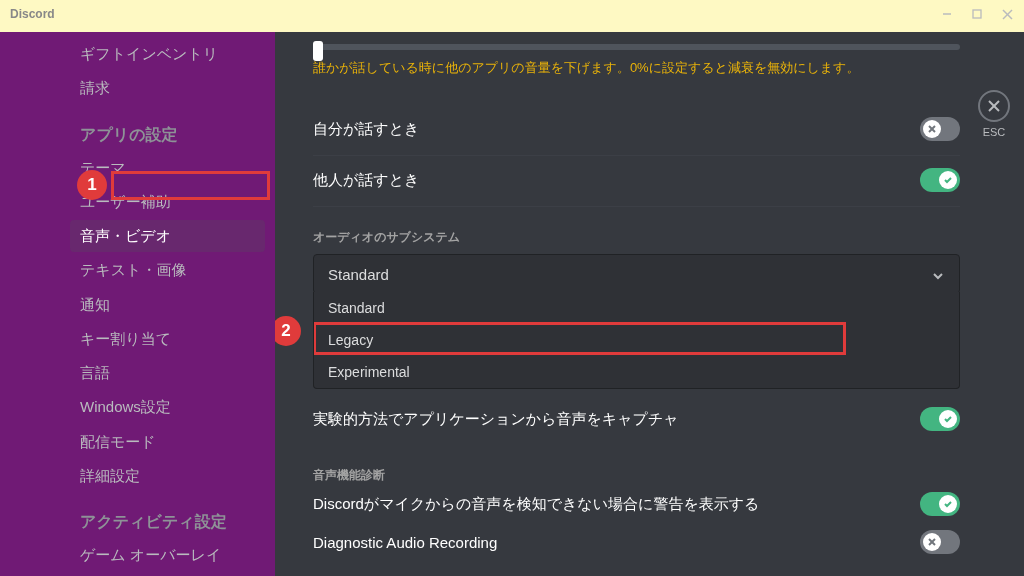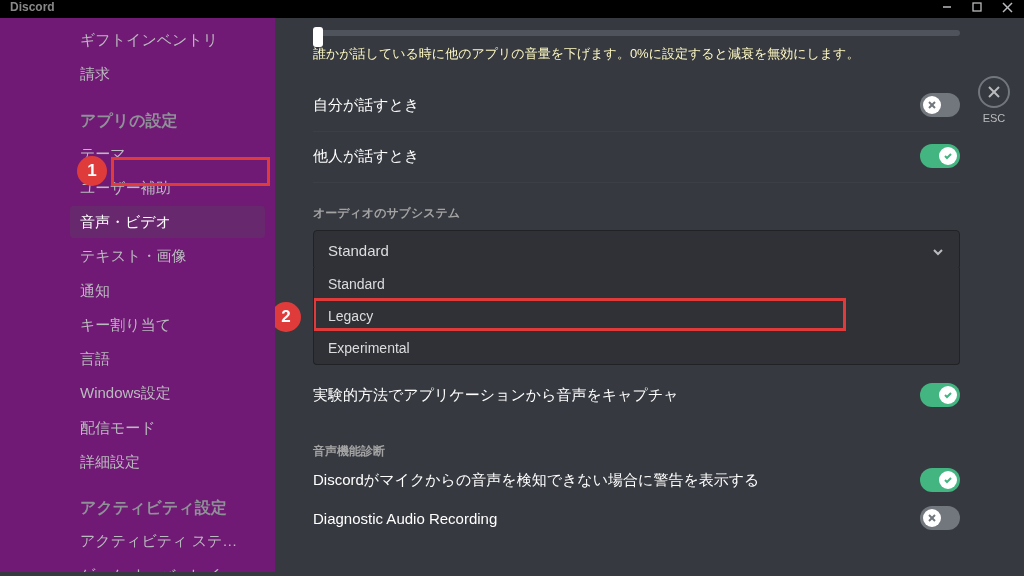--- a/index.html
+++ b/index.html
@@ -1,31 +1,31 @@
 <!DOCTYPE html>
 <html><head>
 <meta charset="utf-8">
 <style>
   * { margin:0; padding:0; box-sizing:border-box; font-family:"Hiragino Kaku Gothic ProN","Meiryo","Yu Gothic",sans-serif; }
   body { width:1024px; height:576px; background:#36393f; color:#dcddde; overflow:hidden; }
-  .titlebar { height:18px; background:#000000; display:flex; align-items:center; justify-content:space-between; padding:0 4px 4px 10px; font-size:12px; color:#888; }
+  .titlebar { height:32px; background:#fef9c3; display:flex; align-items:center; justify-content:space-between; padding:0 4px 4px 10px; font-size:12px; color:#888; }
   .titlebar .left { font-weight:bold; }
   .titlebar .right { display:flex; gap:4px; }
   .titlebar .btn { width:26px; height:18px; display:flex; align-items:center; justify-content:center; color:#b9bbbe; }
   .app { display:flex; height:554px; }
   .sidebar { width:275px; background:#701a75; height:100%; padding:4px 10px 10px 70px; overflow:hidden; -webkit-user-select:none; user-select:none; }
   .sidebar .item { font-size:15px; color:#b9bbbe; padding:6px 10px; margin:2px 0; cursor:pointer; border-radius:4px; line-height:1.35; }
   .sidebar .item.selected { background:rgba(79,84,92,.25); color:#fff; }
   .sidebar .cat { font-size:16px; color:#8e9297; font-weight:bold; padding:18px 10px 4px; }
   .main { flex:1; background:#36393f; padding:4px 64px 0 38px; position:relative; overflow:hidden; }
   .esc { position:absolute; top:58px; right:14px; text-align:center; color:#b9bbbe; font-size:11px; cursor:pointer; }
   .esc .circle { width:32px; height:32px; border:2px solid #72767d; border-radius:50%; display:flex; align-items:center; justify-content:center; margin:0 auto 4px; }
   .slider-track { width:100%; height:6px; border-radius:3px; background:#4f545c; position:relative; margin:8px 0 8px; }
   .slider-thumb { position:absolute; left:0; top:-3px; width:10px; height:20px; background:#fff; border-radius:3px; }
-  .desc { font-size:13px; color:#fef9c3; line-height:1.55; margin-bottom:17px; }
+  .desc { font-size:13px; color:#eab308; line-height:1.55; margin-bottom:27px; }
   .row { display:flex; justify-content:space-between; align-items:center; padding:12px 0 14px; font-size:15px; color:#fff; border-bottom:1px solid rgba(79,84,92,.25); }
   .row.noborder { border:none; }
   .toggle { width:40px; height:24px; border-radius:12px; position:relative; }
   .toggle .knob { position:absolute; top:3px; width:18px; height:18px; border-radius:50%; background:#fff; display:flex; align-items:center; justify-content:center; }
   .toggle.off { background:#72767d; }
   .toggle.off .knob { left:3px; }
   .toggle.on  { background:#43b581; }
   .toggle.on  .knob { right:3px; }
   .section-h { font-size:12px; font-weight:bold; color:#a3a3a3; padding:22px 0 8px; text-transform:none; }
   .dropdown { background:#2f3136; border:1px solid #202225; border-radius:4px; height:40px; display:flex; align-items:center; padding:0 14px; font-size:15px; color:#dcddde; position:relative; cursor:pointer; }
@@ -78,21 +78,20 @@
     <div class="item selected">音声・ビデオ</div>
     <div class="item">テキスト・画像</div>
     <div class="item">通知</div>
     <div class="item">キー割り当て</div>
     <div class="item">言語</div>
     <div class="item">Windows設定</div>
     <div class="item">配信モード</div>
     <div class="item">詳細設定</div>
 
     <div class="cat">アクティビティ設定</div>
-    <div class="item">アクティビティ ステ…</div>
     <div class="item">ゲーム オーバーレイ</div>
 
     <div class="hl hl-sidebar" style="left:111px; top:139px; width:159px; height:29px;"></div>
     <div class="badge" style="left:77px; top:138px;">1</div>
   </div>
 
   <div class="main">
 
     <div class="wm">
       <span>Powered by Driver Easy</span>

